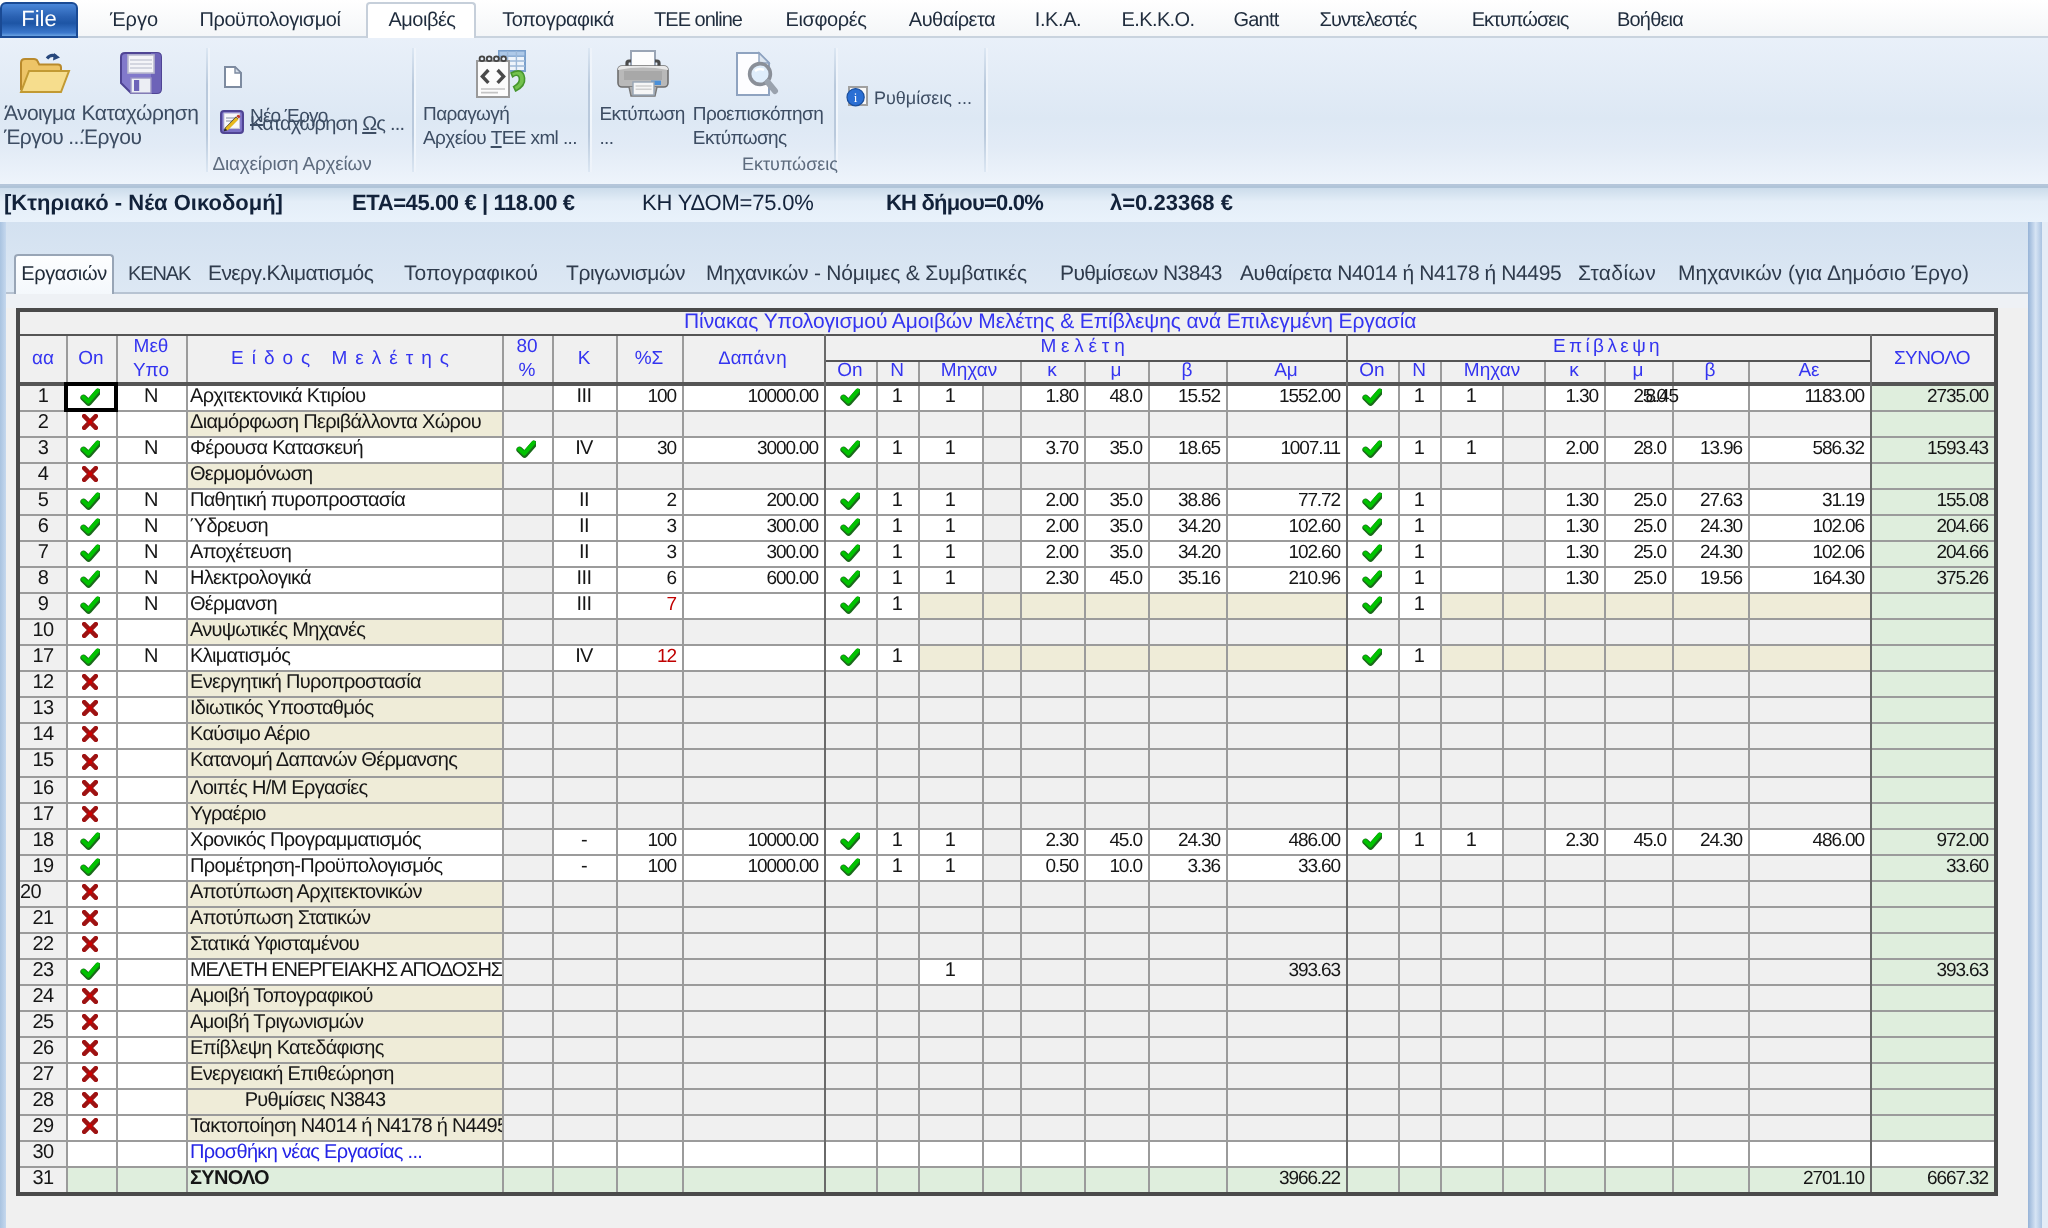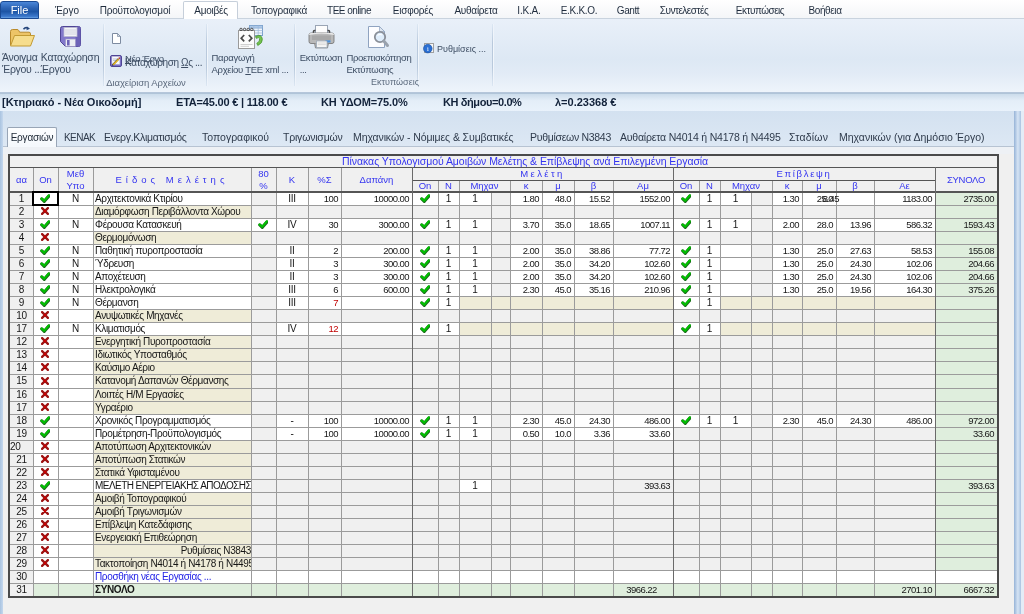--- a/index.html
+++ b/index.html
@@ -104,21 +104,21 @@
 <div class="rl" style="left:125px;top:57px;transform:none;text-align:left;font-size:10px;letter-spacing:-0.4px">Καταχώρηση <u>Ω</u>ς ...</div>
 <div class="rl" style="left:250px;top:52px;line-height:11.5px;font-size:9.5px;letter-spacing:-0.3px">Παραγωγή<br>Αρχείου <u>T</u>EE xml ...</div>
 <div class="rl" style="left:321px;top:52px;line-height:11.5px;font-size:9.5px;letter-spacing:-0.3px">Εκτύπωση<br>...</div>
 <div class="rl" style="left:379px;top:52px;line-height:11.5px;font-size:9.5px;letter-spacing:-0.3px">Προεπισκόπηση<br>Εκτύπωσης</div>
 <div class="rl" style="left:437px;top:44px;transform:none;text-align:left;font-size:9px">Ρυθμίσεις ...</div>
 <div style="position:absolute;left:106px;top:77px;width:80px;text-align:center;font-size:9.5px;letter-spacing:-0.1px;color:#5d6b7e">Διαχείριση Αρχείων</div>
 <div style="position:absolute;left:370px;top:77px;width:50px;text-align:center;font-size:9px;color:#5d6b7e">Εκτυπώσεις</div>
 <div style="position:absolute;left:0;top:93px;width:1024px;height:18px;background:linear-gradient(#ccdceb,#e4eef8 40%,#e9f2fb);border-top:1px solid #b0c4d8"></div>
 <div style="position:absolute;left:2px;top:93px;height:18px;line-height:18px;font-size:11px;letter-spacing:0px;font-weight:bold;color:#12223a">[Κτηριακό - Νέα Οικοδομή]</div>
 <div style="position:absolute;left:176px;top:93px;height:18px;line-height:18px;font-size:11px;letter-spacing:-0.2px;font-weight:bold;color:#12223a">ΕΤΑ=45.00 € | 118.00 €</div>
-<div style="position:absolute;left:321px;top:93px;height:18px;line-height:18px;font-size:11px;letter-spacing:-0.1px;font-weight:bold;color:#12223a">ΚΗ ΥΔΟΜ=75.0%</div>
+<div style="position:absolute;left:321px;top:93px;height:18px;line-height:18px;font-size:11px;letter-spacing:-0.1px;font-weight:normal;color:#12223a">ΚΗ ΥΔΟΜ=75.0%</div>
 <div style="position:absolute;left:443px;top:93px;height:18px;line-height:18px;font-size:11px;letter-spacing:-0.4px;font-weight:bold;color:#12223a">ΚΗ δήμου=0.0%</div>
 <div style="position:absolute;left:555px;top:93px;height:18px;line-height:18px;font-size:11px;letter-spacing:0px;font-weight:bold;color:#12223a">λ=0.23368 €</div>
 <div style="position:absolute;left:0;top:111px;width:1024px;height:36px;background:linear-gradient(#d3e1f0,#dde8f4)"></div>
 <div style="position:absolute;left:0;top:146px;width:1024px;height:1px;background:#b7c3d2"></div>
 <div style="position:absolute;left:0;top:147px;width:1024px;height:7px;background:#eef1f5"></div>
 <div style="position:absolute;left:7px;top:127px;width:50px;height:20px;background:linear-gradient(#fdfeff,#f4f8fc);border:1px solid #98a5b6;border-bottom:none;border-radius:2px 2px 0 0;font-size:10px;letter-spacing:-0.2px;color:#202b38;text-align:center;line-height:19px">Εργασιών</div>
 <div style="position:absolute;left:64px;top:128px;height:19px;line-height:19px;font-size:10px;letter-spacing:-0.55px;color:#2f3b4c;white-space:nowrap">ΚΕΝΑΚ</div>
 <div style="position:absolute;left:104px;top:128px;height:19px;line-height:19px;font-size:10.5px;letter-spacing:-0.3px;color:#2f3b4c;white-space:nowrap">Ενεργ.Κλιματισμός</div>
 <div style="position:absolute;left:202px;top:128px;height:19px;line-height:19px;font-size:10.5px;letter-spacing:0px;color:#2f3b4c;white-space:nowrap">Τοπογραφικού</div>
 <div style="position:absolute;left:283px;top:128px;height:19px;line-height:19px;font-size:10.5px;letter-spacing:-0.2px;color:#2f3b4c;white-space:nowrap">Τριγωνισμών</div>
@@ -433,21 +433,21 @@
 <div style="position:absolute;left:673px;top:167px;width:1px;height:429px;background:#6a6a6a"></div>
 <div style="position:absolute;left:935px;top:167px;width:1px;height:429px;background:#6a6a6a"></div>
 <div style="position:absolute;left:342px;top:156px;height:11px;line-height:11px;font-size:10.5px;letter-spacing:-0.05px;color:#3434f0;white-space:nowrap">Πίνακας Υπολογισμού Αμοιβών Μελέτης &amp; Επίβλεψης ανά Επιλεγμένη Εργασία</div>
 <div style="position:absolute;left:10px;top:167px;width:23px;height:25px;line-height:25px;text-align:center;font-size:9.5px;color:#3434f0;">αα</div>
 <div style="position:absolute;left:33px;top:167px;width:25px;height:25px;line-height:25px;text-align:center;font-size:9.5px;color:#3434f0;">On</div>
 <div class="hd" style="position:absolute;left:58px;top:168px;width:35px;text-align:center;line-height:12px">Μεθ<br>Υπο</div>
 <div style="position:absolute;left:93px;top:167px;width:158px;height:25px;line-height:25px;text-align:center;font-size:9.5px;color:#3434f0;letter-spacing:4px">Είδος Μελέτης</div>
 <div class="hd" style="position:absolute;left:251px;top:168px;width:25px;text-align:center;line-height:12px">80<br>%</div>
 <div style="position:absolute;left:276px;top:167px;width:32px;height:25px;line-height:25px;text-align:center;font-size:9.5px;color:#3434f0;">Κ</div>
 <div style="position:absolute;left:308px;top:167px;width:33px;height:25px;line-height:25px;text-align:center;font-size:9.5px;color:#3434f0;">%Σ</div>
-<div style="position:absolute;left:341px;top:167px;width:71px;height:25px;line-height:25px;text-align:center;font-size:9.5px;color:#3434f0;">Δαπάνη</div>
+<div style="position:absolute;left:341px;top:167px;width:71px;height:25px;line-height:25px;text-align:center;font-size:9.5px;color:#3434f0;font-family:Liberation Mono, monospace;">Δαπάνη</div>
 <div style="position:absolute;left:412px;top:167px;width:261px;height:13px;line-height:13px;text-align:center;font-size:9.5px;color:#3434f0;letter-spacing:2.4px">Μελέτη</div>
 <div style="position:absolute;left:673px;top:167px;width:262px;height:13px;line-height:13px;text-align:center;font-size:9.5px;color:#3434f0;letter-spacing:1.7px">Επίβλεψη</div>
 <div style="position:absolute;left:412px;top:180px;width:26px;height:12px;line-height:12px;text-align:center;font-size:9.5px;color:#3434f0">On</div>
 <div style="position:absolute;left:438px;top:180px;width:21px;height:12px;line-height:12px;text-align:center;font-size:9.5px;color:#3434f0">N</div>
 <div style="position:absolute;left:673px;top:180px;width:26px;height:12px;line-height:12px;text-align:center;font-size:9.5px;color:#3434f0">On</div>
 <div style="position:absolute;left:699px;top:180px;width:21px;height:12px;line-height:12px;text-align:center;font-size:9.5px;color:#3434f0">N</div>
 <div style="position:absolute;left:459px;top:180px;width:51px;height:12px;line-height:12px;text-align:center;font-size:9.5px;color:#3434f0">Μηχαν</div>
 <div style="position:absolute;left:720px;top:180px;width:52px;height:12px;line-height:12px;text-align:center;font-size:9.5px;color:#3434f0">Μηχαν</div>
 <div style="position:absolute;left:510px;top:180px;width:32px;height:12px;line-height:12px;text-align:center;font-size:9.5px;color:#3434f0">κ</div>
 <div style="position:absolute;left:542px;top:180px;width:32px;height:12px;line-height:12px;text-align:center;font-size:9.5px;color:#3434f0">μ</div>
@@ -557,21 +557,21 @@
 <div class="t" style="position:absolute;left:574px;top:244px;width:39px;height:13px;line-height:13px;text-align:right;padding-right:3px;;overflow:hidden;white-space:nowrap">38.86</div>
 <div class="t" style="position:absolute;left:613px;top:244px;width:60px;height:13px;line-height:13px;text-align:right;padding-right:3px;;overflow:hidden;white-space:nowrap">77.72</div>
 <svg style="position:absolute;left:681px;top:245.5px" width="10" height="9" viewBox="0 0 10 9">
     <path d="M1.8 4.9 L4.3 7.3 L9.0 1.9" stroke="#1a6b1a" stroke-width="3.2" fill="none" stroke-linecap="round" stroke-linejoin="round"></path>
     <path d="M1.6 4.5 L4.1 6.8 L8.8 1.3" stroke="#00c300" stroke-width="2.0" fill="none" stroke-linecap="round" stroke-linejoin="round"></path>
   </svg>
 <div class="c" style="position:absolute;left:699px;top:244px;width:21px;height:13px;line-height:13px;text-align:center;;;overflow:hidden;white-space:nowrap">1</div>
 <div class="t" style="position:absolute;left:772px;top:244px;width:30px;height:13px;line-height:13px;text-align:right;padding-right:3px;;overflow:hidden;white-space:nowrap">1.30</div>
 <div class="t" style="position:absolute;left:802px;top:244px;width:34px;height:13px;line-height:13px;text-align:right;padding-right:3px;;overflow:hidden;white-space:nowrap">25.0</div>
 <div class="t" style="position:absolute;left:836px;top:244px;width:38px;height:13px;line-height:13px;text-align:right;padding-right:3px;;overflow:hidden;white-space:nowrap">27.63</div>
-<div class="t" style="position:absolute;left:874px;top:244px;width:61px;height:13px;line-height:13px;text-align:right;padding-right:3px;;overflow:hidden;white-space:nowrap">58.53</div>
+<div class="t" style="position:absolute;left:874px;top:244px;width:61px;height:13px;line-height:13px;text-align:right;padding-right:3px;;overflow:hidden;white-space:nowrap">31.19</div>
 <div class="t" style="position:absolute;left:935px;top:244px;width:62px;height:13px;line-height:13px;text-align:right;padding-right:3px;;overflow:hidden;white-space:nowrap">155.08</div>
 <div class="c" style="position:absolute;left:10px;top:257px;width:23px;height:13px;line-height:13px;text-align:center;;;overflow:hidden;white-space:nowrap">6</div>
 <svg style="position:absolute;left:40px;top:258.5px" width="10" height="9" viewBox="0 0 10 9">
     <path d="M1.8 4.9 L4.3 7.3 L9.0 1.9" stroke="#1a6b1a" stroke-width="3.2" fill="none" stroke-linecap="round" stroke-linejoin="round"></path>
     <path d="M1.6 4.5 L4.1 6.8 L8.8 1.3" stroke="#00c300" stroke-width="2.0" fill="none" stroke-linecap="round" stroke-linejoin="round"></path>
   </svg>
 <div class="c" style="position:absolute;left:58px;top:257px;width:35px;height:13px;line-height:13px;text-align:center;;;overflow:hidden;white-space:nowrap">N</div>
 <div class="n" style="position:absolute;left:93px;top:257px;width:158px;height:13px;line-height:13px;text-align:left;padding-left:2px;;overflow:hidden;white-space:nowrap">Ύδρευση</div>
 <div class="c" style="position:absolute;left:276px;top:257px;width:32px;height:13px;line-height:13px;text-align:center;;;overflow:hidden;white-space:nowrap">II</div>
 <div class="t" style="position:absolute;left:308px;top:257px;width:33px;height:13px;line-height:13px;text-align:right;padding-right:3px;color:#161616;overflow:hidden;white-space:nowrap">3</div>
@@ -835,26 +835,26 @@
 <svg style="position:absolute;left:41px;top:533px" width="8" height="8" viewBox="0 0 8 8">
     <path d="M1.1 1.1 L6.9 6.9 M6.9 1.1 L1.1 6.9" stroke="#9e1212" stroke-width="2.3" fill="none" stroke-linecap="round"></path>
     <rect x="3" y="3" width="2" height="2" fill="#cc0000"></rect>
   </svg>
 <div class="n" style="position:absolute;left:93px;top:531px;width:158px;height:13px;line-height:13px;text-align:left;padding-left:2px;;overflow:hidden;white-space:nowrap">Ενεργειακή Επιθεώρηση</div>
 <div class="c" style="position:absolute;left:10px;top:544px;width:23px;height:13px;line-height:13px;text-align:center;;;overflow:hidden;white-space:nowrap">28</div>
 <svg style="position:absolute;left:41px;top:546px" width="8" height="8" viewBox="0 0 8 8">
     <path d="M1.1 1.1 L6.9 6.9 M6.9 1.1 L1.1 6.9" stroke="#9e1212" stroke-width="2.3" fill="none" stroke-linecap="round"></path>
     <rect x="3" y="3" width="2" height="2" fill="#cc0000"></rect>
   </svg>
-<div class="n" style="position:absolute;left:93px;top:544px;width:158px;height:13px;line-height:13px;text-align:right;padding-left:4px;;overflow:hidden;white-space:nowrap">Ρυθμίσεις Ν3843</div>
+<div class="n" style="position:absolute;left:93px;top:544px;width:125px;height:13px;line-height:13px;text-align:center;padding-left:4px;;overflow:hidden;white-space:nowrap">Ρυθμίσεις Ν3843</div>
 <div class="c" style="position:absolute;left:10px;top:557px;width:23px;height:13px;line-height:13px;text-align:center;;;overflow:hidden;white-space:nowrap">29</div>
 <svg style="position:absolute;left:41px;top:559px" width="8" height="8" viewBox="0 0 8 8">
     <path d="M1.1 1.1 L6.9 6.9 M6.9 1.1 L1.1 6.9" stroke="#9e1212" stroke-width="2.3" fill="none" stroke-linecap="round"></path>
     <rect x="3" y="3" width="2" height="2" fill="#cc0000"></rect>
   </svg>
 <div class="n" style="position:absolute;left:93px;top:557px;width:158px;height:13px;line-height:13px;text-align:left;padding-left:2px;;overflow:hidden;white-space:nowrap">Τακτοποίηση Ν4014 ή Ν4178 ή Ν4495</div>
 <div class="c" style="position:absolute;left:10px;top:570px;width:23px;height:13px;line-height:13px;text-align:center;;;overflow:hidden;white-space:nowrap">30</div>
 <div class="n" style="position:absolute;left:93px;top:570px;width:158px;height:13px;line-height:13px;text-align:left;padding-left:2px;color:#2424e6;overflow:hidden;white-space:nowrap">Προσθήκη νέας Εργασίας ...</div>
 <div class="c" style="position:absolute;left:10px;top:583px;width:23px;height:13px;line-height:13px;text-align:center;;;overflow:hidden;white-space:nowrap">31</div>
 <div class="n" style="position:absolute;left:93px;top:583px;width:158px;height:13px;line-height:13px;text-align:left;padding-left:2px;font-weight:bold;overflow:hidden;white-space:nowrap">ΣΥΝΟΛΟ</div>
-<div class="t" style="position:absolute;left:613px;top:583px;width:60px;height:13px;line-height:13px;text-align:center;padding-right:3px;;overflow:hidden;white-space:nowrap">3966.22</div>
+<div class="t" style="position:absolute;left:613px;top:583px;width:60px;height:13px;line-height:13px;text-align:right;padding-right:3px;;overflow:hidden;white-space:nowrap">3966.22</div>
 <div class="t" style="position:absolute;left:874px;top:583px;width:61px;height:13px;line-height:13px;text-align:right;padding-right:3px;;overflow:hidden;white-space:nowrap">2701.10</div>
 <div class="t" style="position:absolute;left:935px;top:583px;width:62px;height:13px;line-height:13px;text-align:right;padding-right:3px;;overflow:hidden;white-space:nowrap">6667.32</div>
 <div style="position:absolute;left:32px;top:191px;width:27px;height:15px;border:2px solid #000"></div>
 </body></html>

